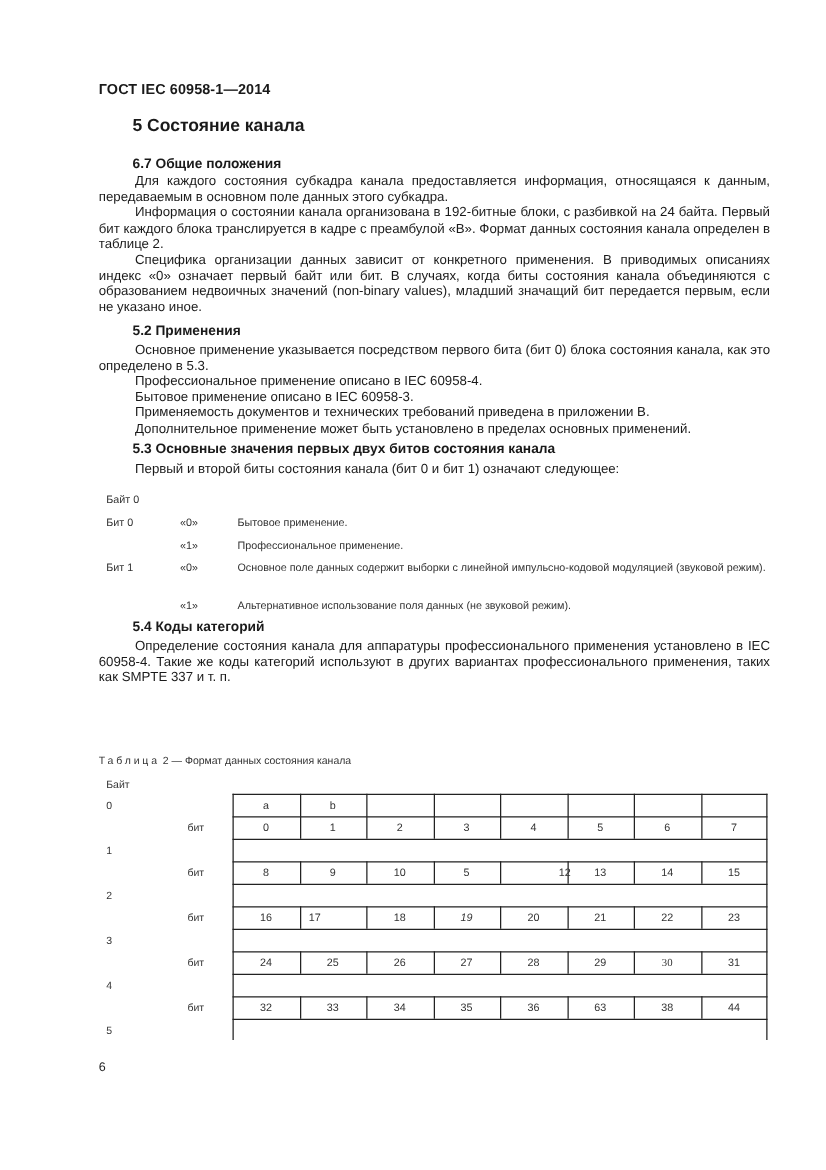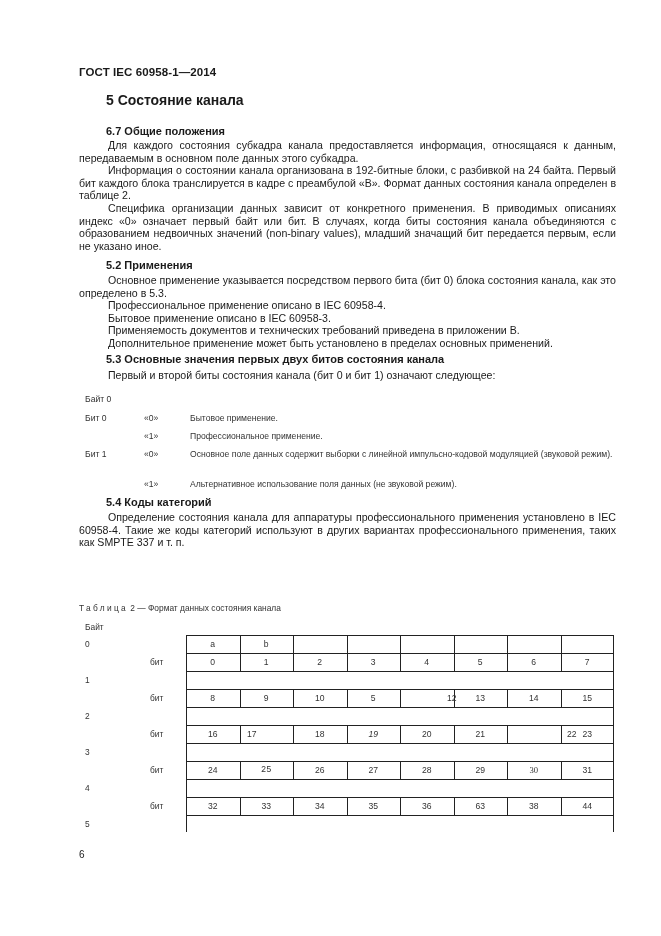--- a/index.html
+++ b/index.html
@@ -161,31 +161,31 @@
     <div class="vline" style="left: 214px; top: 90px; height: 18px;"></div>
     <div class="vline" style="left: 268px; top: 90px; height: 18px;"></div>
     <div class="vline" style="left: 321px; top: 90px; height: 18px;"></div>
     <div class="vline" style="left: 375px; top: 90px; height: 18px;"></div>
     <div class="cell" style="left: 0px; top: 90px;">16</div>
     <div class="cell" style="left: 39px; top: 90px;">17</div>
     <div class="cell" style="left: 107px; top: 90px;">18</div>
     <div class="cell" style="left: 160.5px; top: 90px; font-style: italic;">19</div>
     <div class="cell" style="left: 214px; top: 90px;">20</div>
     <div class="cell" style="left: 267.5px; top: 90px;">21</div>
-    <div class="cell" style="left: 321px; top: 90px; margin-left: 38px;">22</div>
+    <div class="cell" style="left: 321px; top: 90px;">22</div>
     <div class="cell" style="left: 374.5px; top: 90px;">23</div>
     <div class="vline" style="left: 54px; top: 126px; height: 18px;"></div>
     <div class="vline" style="left: 107px; top: 126px; height: 18px;"></div>
     <div class="vline" style="left: 161px; top: 126px; height: 18px;"></div>
     <div class="vline" style="left: 214px; top: 126px; height: 18px;"></div>
     <div class="vline" style="left: 268px; top: 126px; height: 18px;"></div>
     <div class="vline" style="left: 321px; top: 126px; height: 18px;"></div>
     <div class="vline" style="left: 375px; top: 126px; height: 18px;"></div>
     <div class="cell" style="left: 0px; top: 126px;">24</div>
-    <div class="cell" style="left: 53.5px; top: 126px; font-family: Liberation Mono, monospace;">25</div>
+    <div class="cell" style="left: 53.5px; top: 126px;">25</div>
     <div class="cell" style="left: 107px; top: 126px;">26</div>
     <div class="cell" style="left: 160.5px; top: 126px;">27</div>
     <div class="cell" style="left: 214px; top: 126px;">28</div>
     <div class="cell" style="left: 267.5px; top: 126px;">29</div>
     <div class="cell" style="left: 321px; top: 126px; font-family: Liberation Serif, serif;">30</div>
     <div class="cell" style="left: 374.5px; top: 126px;">31</div>
     <div class="vline" style="left: 54px; top: 162px; height: 18px;"></div>
     <div class="vline" style="left: 107px; top: 162px; height: 18px;"></div>
     <div class="vline" style="left: 161px; top: 162px; height: 18px;"></div>
     <div class="vline" style="left: 214px; top: 162px; height: 18px;"></div>

